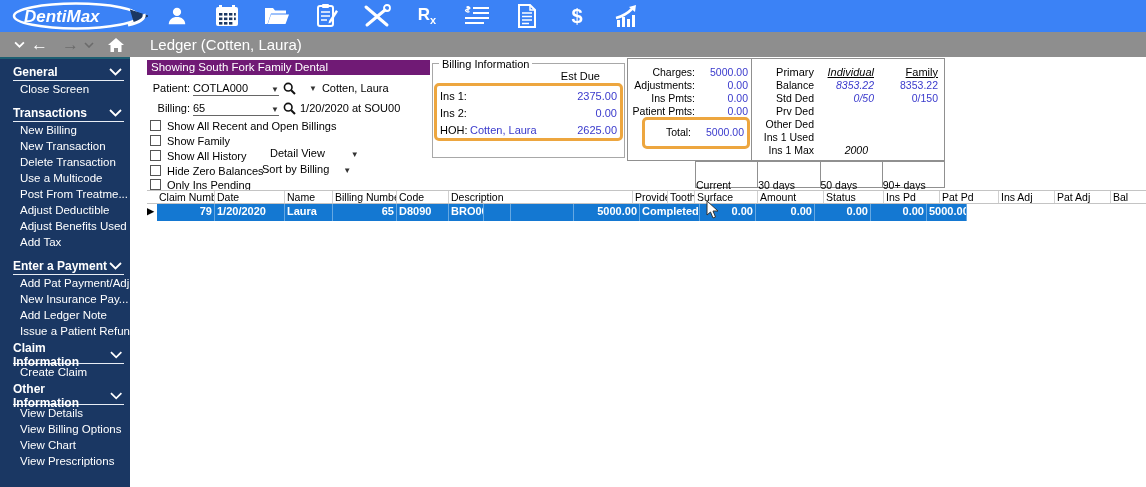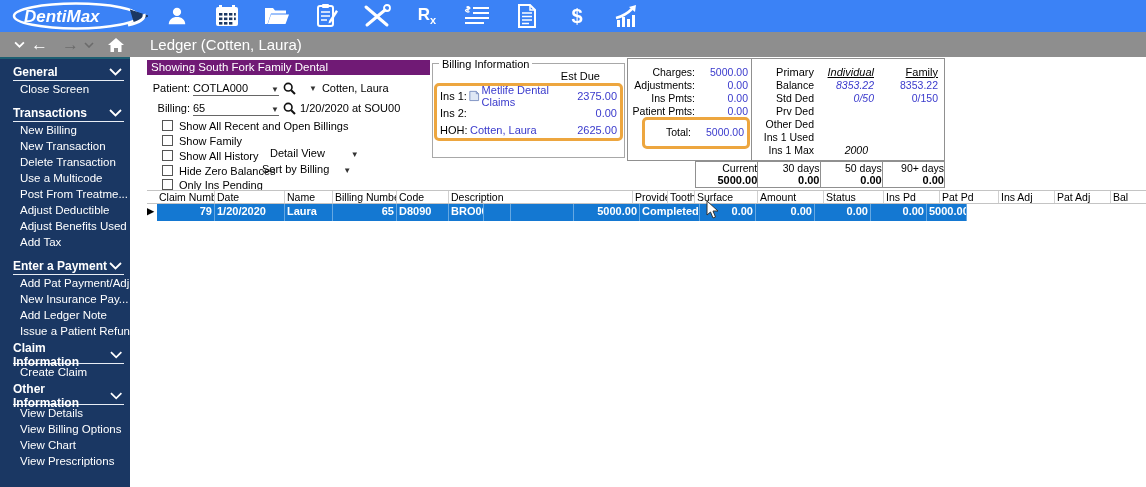--- a/index.html
+++ b/index.html
@@ -35,21 +35,21 @@
   .main { position:absolute; left:130px; top:57px; width:1016px; height:430px; background:#fff; font-size:11px; color:#000; }
   .banner { position:absolute; left:17px; top:3px; width:283px; height:15px; background:#701a75; color:#fff; font-size:11.5px; line-height:15px; padding-left:4px; }
 
   .frow { position:absolute; height:16px; display:flex; align-items:center; }
   .flabel { display:inline-block; width:45px; text-align:right; margin-right:3px; }
   .combo { display:inline-block; width:86px; border-bottom:1px solid #666; position:relative; height:15px; line-height:15px; cursor:pointer; }
   .combo .arr { position:absolute; right:0; top:1px; font-size:8px; color:#333; }
   .tri { font-size:8px; color:#333; cursor:pointer; }
   .mag { cursor:pointer; display:inline-flex; margin:0 4px; }
 
-  .cbrow { position:absolute; left:20px; display:flex; align-items:center; height:13px; cursor:pointer;margin-left:12px; }
+  .cbrow { position:absolute; left:20px; display:flex; align-items:center; height:13px; cursor:pointer; }
   .cb { width:11px; height:11px; border:1px solid #555; background:#fff; margin-right:6px; display:inline-block; }
   .dd { position:absolute; font-size:11px; cursor:pointer; }
   .dd .arr { margin-left:26px; font-size:8px; }
 
   
   .bgroup { position:absolute; left:302px; top:6px; width:193px; height:95px; border:1px solid #a8a8a8; }
   .bgroup .legend { position:absolute; top:-6px; left:6px; background:#fff; padding:0 3px; font-size:11px; }
   .estdue { position:absolute; right:24px; top:6px; font-size:11px; }
   .obox { position:absolute; left:1px; top:19px; width:189px; height:58px; border:3px solid #eda63f; border-radius:5px; padding:1px 3px; }
   .birow { display:flex; align-items:center; height:17px; font-size:11px; }
@@ -68,21 +68,21 @@
   .prow { display:flex; height:13px; align-items:center; font-size:10.5px; }
   .prow .pl { width:62px; text-align:right; }
   .prow .pi { width:64px; text-align:right; padding-right:4px;font-style:italic; }
   .prow .pf { width:64px; text-align:right; padding-right:4px; }
   .bluev { color:#3a3acc; }
   .uhead { text-decoration:underline; }
   .ph { font-size:11px; }
 
   
   .aging { position:absolute; left:565px; top:104px; width:250px; height:27px; border:1px solid #909090; display:flex; }
-  .agcell { flex:1; text-align:right; border-left:1px solid #909090; padding-top:1px; }
+  .agcell { flex:1; text-align:left; border-left:1px solid #909090; padding-top:18px; }
   .agcell:first-child { border-left:none; }
   .aglab { font-size:10.5px; line-height:11px; }
   .agval { font-size:11px; font-weight:bold; line-height:12px; }
 
   
   .thead { position:absolute; left:17px; top:133px; display:flex; height:14px; border-top:1px solid #c4c4c4; border-bottom:1px solid #c4c4c4; background:#fff; }
   .thead .c { font-size:10.5px; padding:0 2px; border-right:1px solid #d0d0d0; overflow:hidden; white-space:nowrap; cursor:pointer; }
   .trow { position:absolute; left:17px; top:147px; display:flex; height:17px; align-items:stretch; cursor:pointer; }
   .trow .c { font-size:11px; font-weight:bold; color:#fff; background:#1478d2; padding:1px 2px; border-right:1px solid #66a8e2; overflow:hidden; white-space:nowrap; }
   .ind { width:10px; background:#fff !important; border-right:none !important; color:#000 !important; font-size:9px !important; padding:2px 0 0 0 !important; }
@@ -337,27 +337,20 @@
     <div class="dd" style="left:132px; top:106px;">
       <span>Sort by Billing</span><span class="arr tri" style="margin-left:14px">▼</span>
     </div>
 
     <div class="bgroup">
       <span class="legend">Billing Information</span>
       <span class="estdue">Est Due</span>
       <div class="obox">
         <div class="birow">
           <span class="bl">Ins 1:</span>
-          <span class="bn">
-            <svg width="13" height="13" viewBox="0 0 13 13" style="margin-right:2px">
-                <path d="M2 2 h7 l2.5 2.5 V12 H2 Z" fill="#dfe8f5" stroke="#7a8fc0" stroke-width="1"></path>
-                <path d="M9 2 v2.5 H11.5" fill="none" stroke="#7a8fc0" stroke-width="1"></path>
-              </svg>
-            <span>Metlife Dental Claims</span>
-          </span>
           <span class="ba">2375.00</span>
         </div>
         <div class="birow">
           <span class="bl">Ins 2:</span>
           <span class="bn"></span>
           <span class="ba">0.00</span>
         </div>
         <div class="birow">
           <span class="bl">HOH:</span>
           <span class="bn">Cotten, Laura</span>

